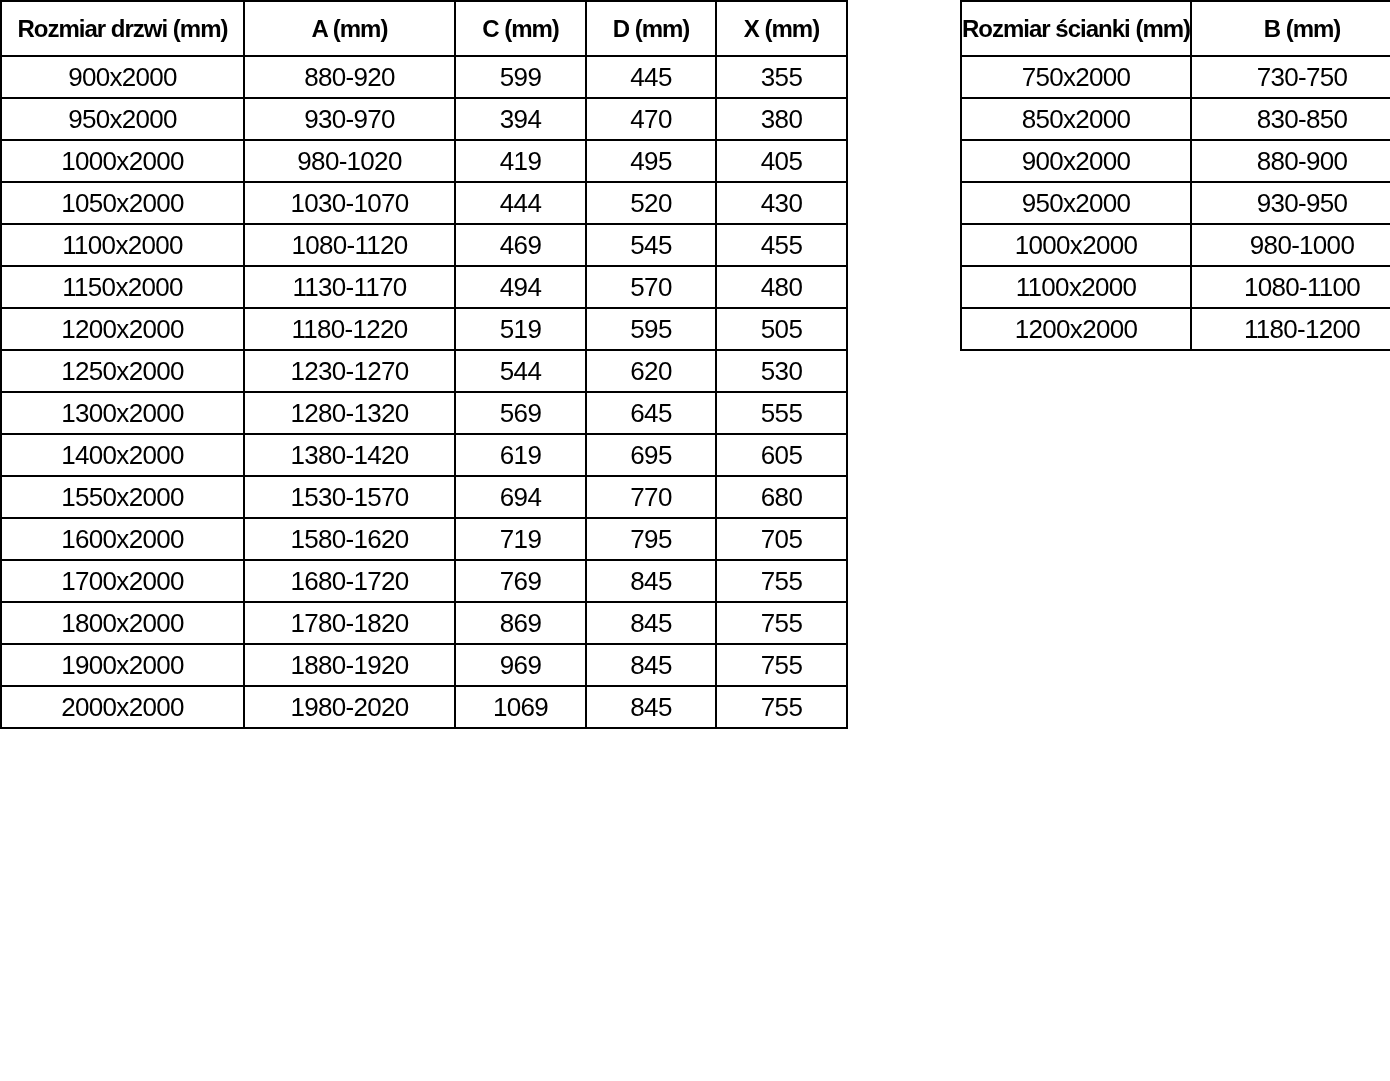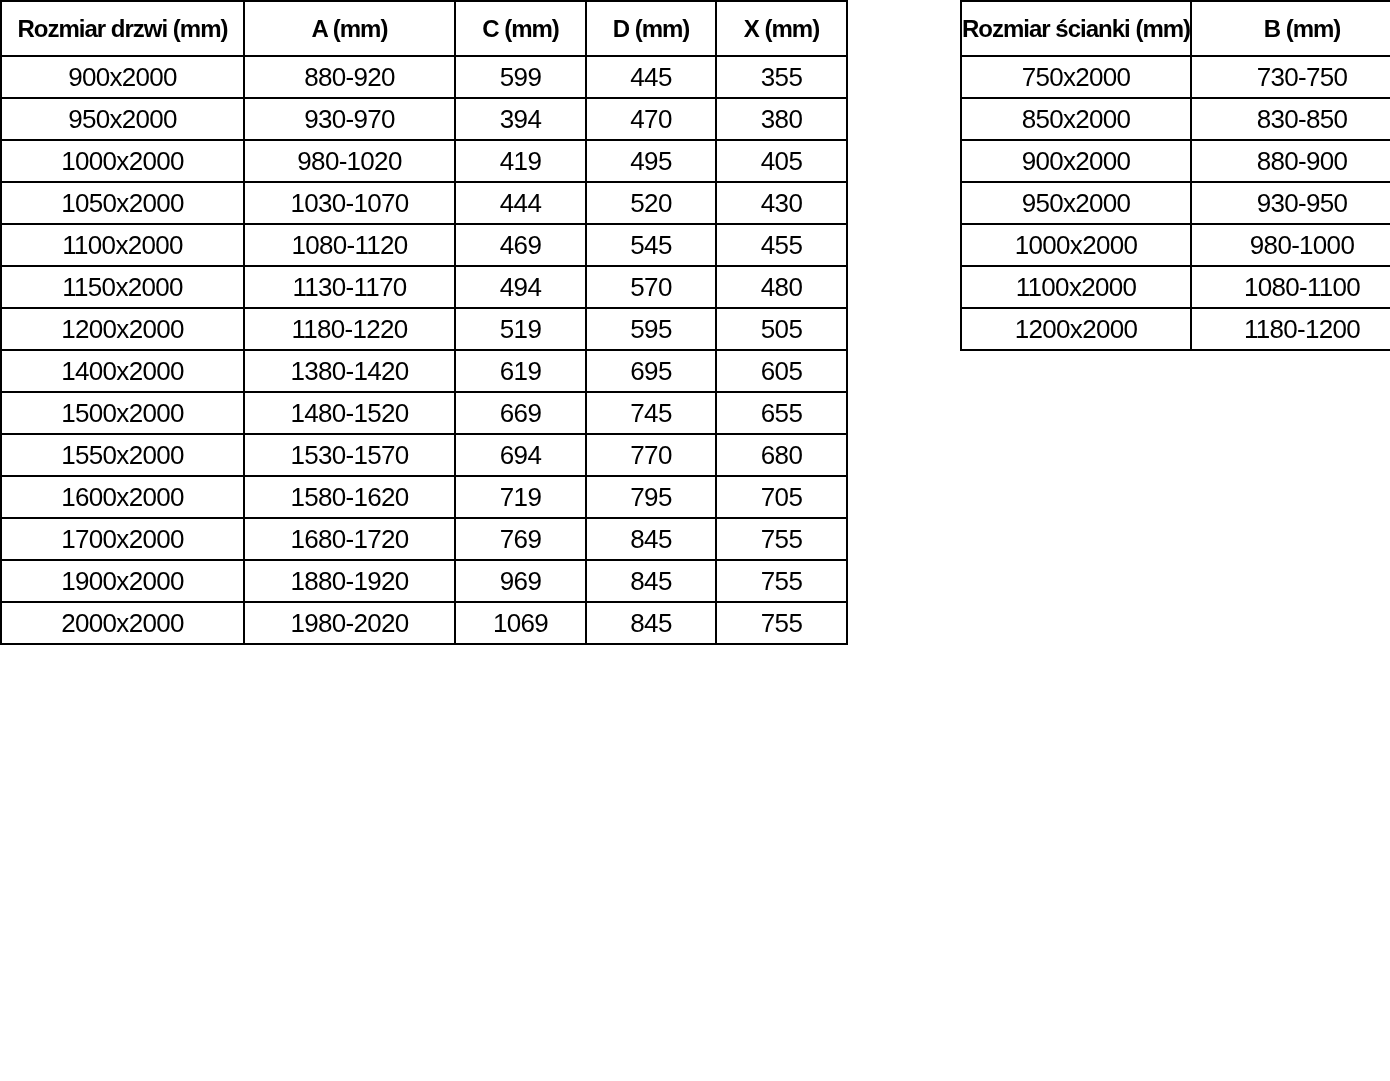--- a/index.html
+++ b/index.html
@@ -124,51 +124,65 @@
           <td>480</td>
         </tr>
         <tr>
           <td>1200x2000</td>
           <td>1180-1220</td>
           <td>519</td>
           <td>595</td>
           <td>505</td>
         </tr>
         <tr>
+          <td>1250x2000</td>
+          <td>1230-1270</td>
+          <td>544</td>
+          <td>620</td>
+          <td>530</td>
+        </tr>
+        <tr>
+          <td>1300x2000</td>
+          <td>1280-1320</td>
+          <td>569</td>
+          <td>645</td>
+          <td>555</td>
+        </tr>
+        <tr>
           <td>1400x2000</td>
           <td>1380-1420</td>
           <td>619</td>
           <td>695</td>
           <td>605</td>
         </tr>
         <tr>
-          <td>1500x2000</td>
-          <td>1480-1520</td>
-          <td>669</td>
-          <td>745</td>
-          <td>655</td>
-        </tr>
-        <tr>
           <td>1550x2000</td>
           <td>1530-1570</td>
           <td>694</td>
           <td>770</td>
           <td>680</td>
         </tr>
         <tr>
           <td>1600x2000</td>
           <td>1580-1620</td>
           <td>719</td>
           <td>795</td>
           <td>705</td>
         </tr>
         <tr>
           <td>1700x2000</td>
           <td>1680-1720</td>
           <td>769</td>
+          <td>845</td>
+          <td>755</td>
+        </tr>
+        <tr>
+          <td>1800x2000</td>
+          <td>1780-1820</td>
+          <td>869</td>
           <td>845</td>
           <td>755</td>
         </tr>
         <tr>
           <td>1900x2000</td>
           <td>1880-1920</td>
           <td>969</td>
           <td>845</td>
           <td>755</td>
         </tr>

